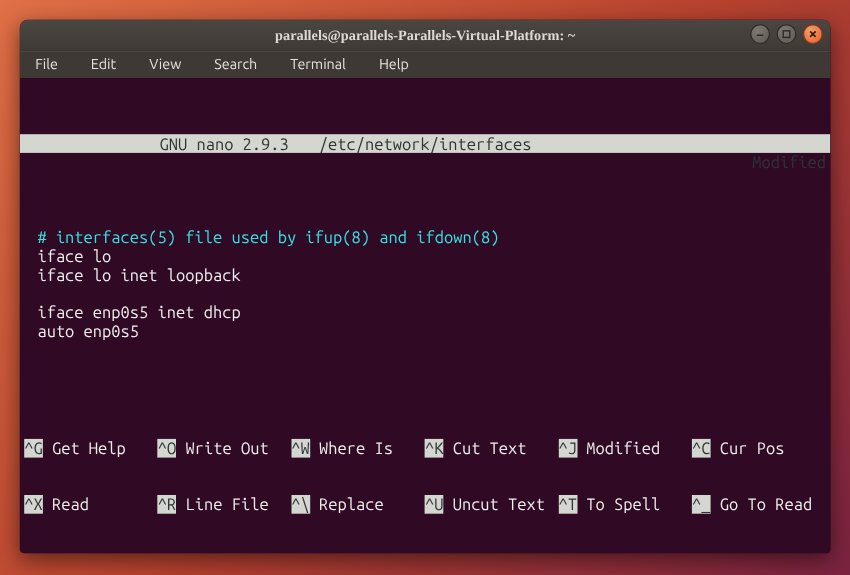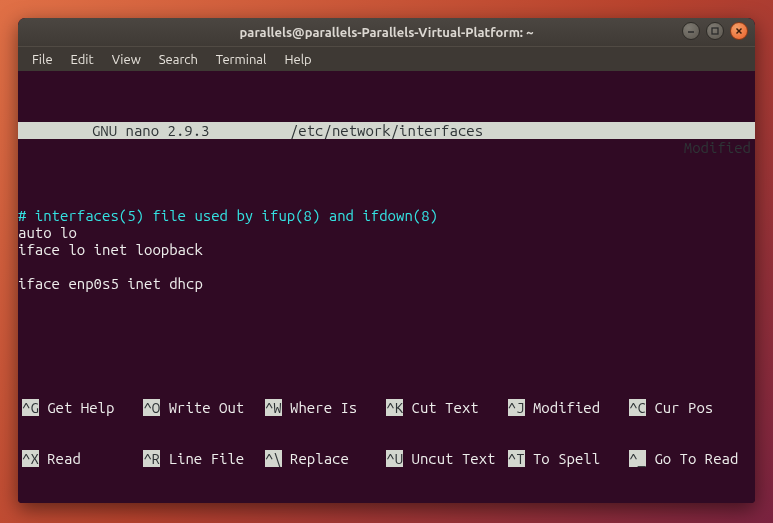--- a/index.html
+++ b/index.html
@@ -25,20 +25,21 @@
     overflow: hidden;
   }
   .titlebar {
     height: 28px;
     background: linear-gradient(to bottom, #4b4641 0%, #3f3a35 100%);
     border-radius: 7px 7px 0 0;
     display: flex;
     align-items: center;
     position: relative;
     flex: 0 0 auto;
+    font-family: Liberation Serif, serif;
   }
   .titlebar-title {
     color: #dcd8d2;
     font-size: 13px;
     font-weight: 600;
     margin: 0 auto;
     text-align: center;
   }
   .win-controls {
     position: absolute;
@@ -67,21 +68,21 @@
     background: radial-gradient(circle at 35% 30%, #f39f68, #e9602a);
     border: 1px solid #8a3a17;
   }
   .win-btn svg { display:block; }
   .menubar {
     height: 24px;
     background: #3e3934;
     display: flex;
     align-items: center;
     padding: 0 6px;
-    gap: 2px;
+    gap: 14px;
     flex: 0 0 auto;
     border-top: 1px solid #514b44;
   }
   .menu-item {
     color: #e7e3dc;
     font-size: 13px;
     padding: 2px 8px;
   }
   .terminal {
     flex: 1 1 auto;
@@ -94,25 +95,25 @@
     white-space: pre;
     overflow: hidden;
   }
   .nano-header {
     background: #d3d7cf;
     color: #2e3436;
     display: flex;
     height: 17px;
     padding: 0 4px;
   }
-  .nh-left   { width: 33%; text-align: center; }
+  .nh-left   { width: 33%; text-align: right; }
   .nh-center { width: 34%; text-align: center; }
   .nh-right  { width: 33%; text-align: right; margin-top: 17px; }
   .editor {
-    padding: 0 0;
+    padding: 0 16px;
   }
   .comment { color: #34e2e2; }
   .shortcut-bar {
     position: absolute;
     bottom: 0;
     left: 0;
     right: 0;
     padding: 0 4px 2px 4px;
   }
   .sc-row {
@@ -171,21 +172,21 @@
   </div>
 
   <div class="terminal">
 
     <div class="nano-header">
       <span class="nh-left">  GNU nano 2.9.3</span>
       <span class="nh-center">/etc/network/interfaces</span>
       <span class="nh-right">Modified</span>
     </div>
 
-    <div class="editor"><div> </div><div class="comment"># interfaces(5) file used by ifup(8) and ifdown(8)</div><div>auto lo</div><div>iface lo inet loopback</div><div> </div><div>iface enp0s5 inet dhcp</div></div>
+    <div class="editor"><div> </div><div class="comment"># interfaces(5) file used by ifup(8) and ifdown(8)</div><div>iface lo</div><div>iface lo inet loopback</div><div> </div><div>iface enp0s5 inet dhcp</div><div>auto enp0s5</div></div>
 
     <div class="shortcut-bar">
       <div class="sc-row">
         <div class="sc-cell"><span class="sc-key">^G</span><span class="sc-label">Get Help</span></div>
         <div class="sc-cell"><span class="sc-key">^O</span><span class="sc-label">Write Out</span></div>
         <div class="sc-cell"><span class="sc-key">^W</span><span class="sc-label">Where Is</span></div>
         <div class="sc-cell"><span class="sc-key">^K</span><span class="sc-label">Cut Text</span></div>
         <div class="sc-cell"><span class="sc-key">^J</span><span class="sc-label">Modified</span></div>
         <div class="sc-cell"><span class="sc-key">^C</span><span class="sc-label">Cur Pos</span></div>
       </div>

